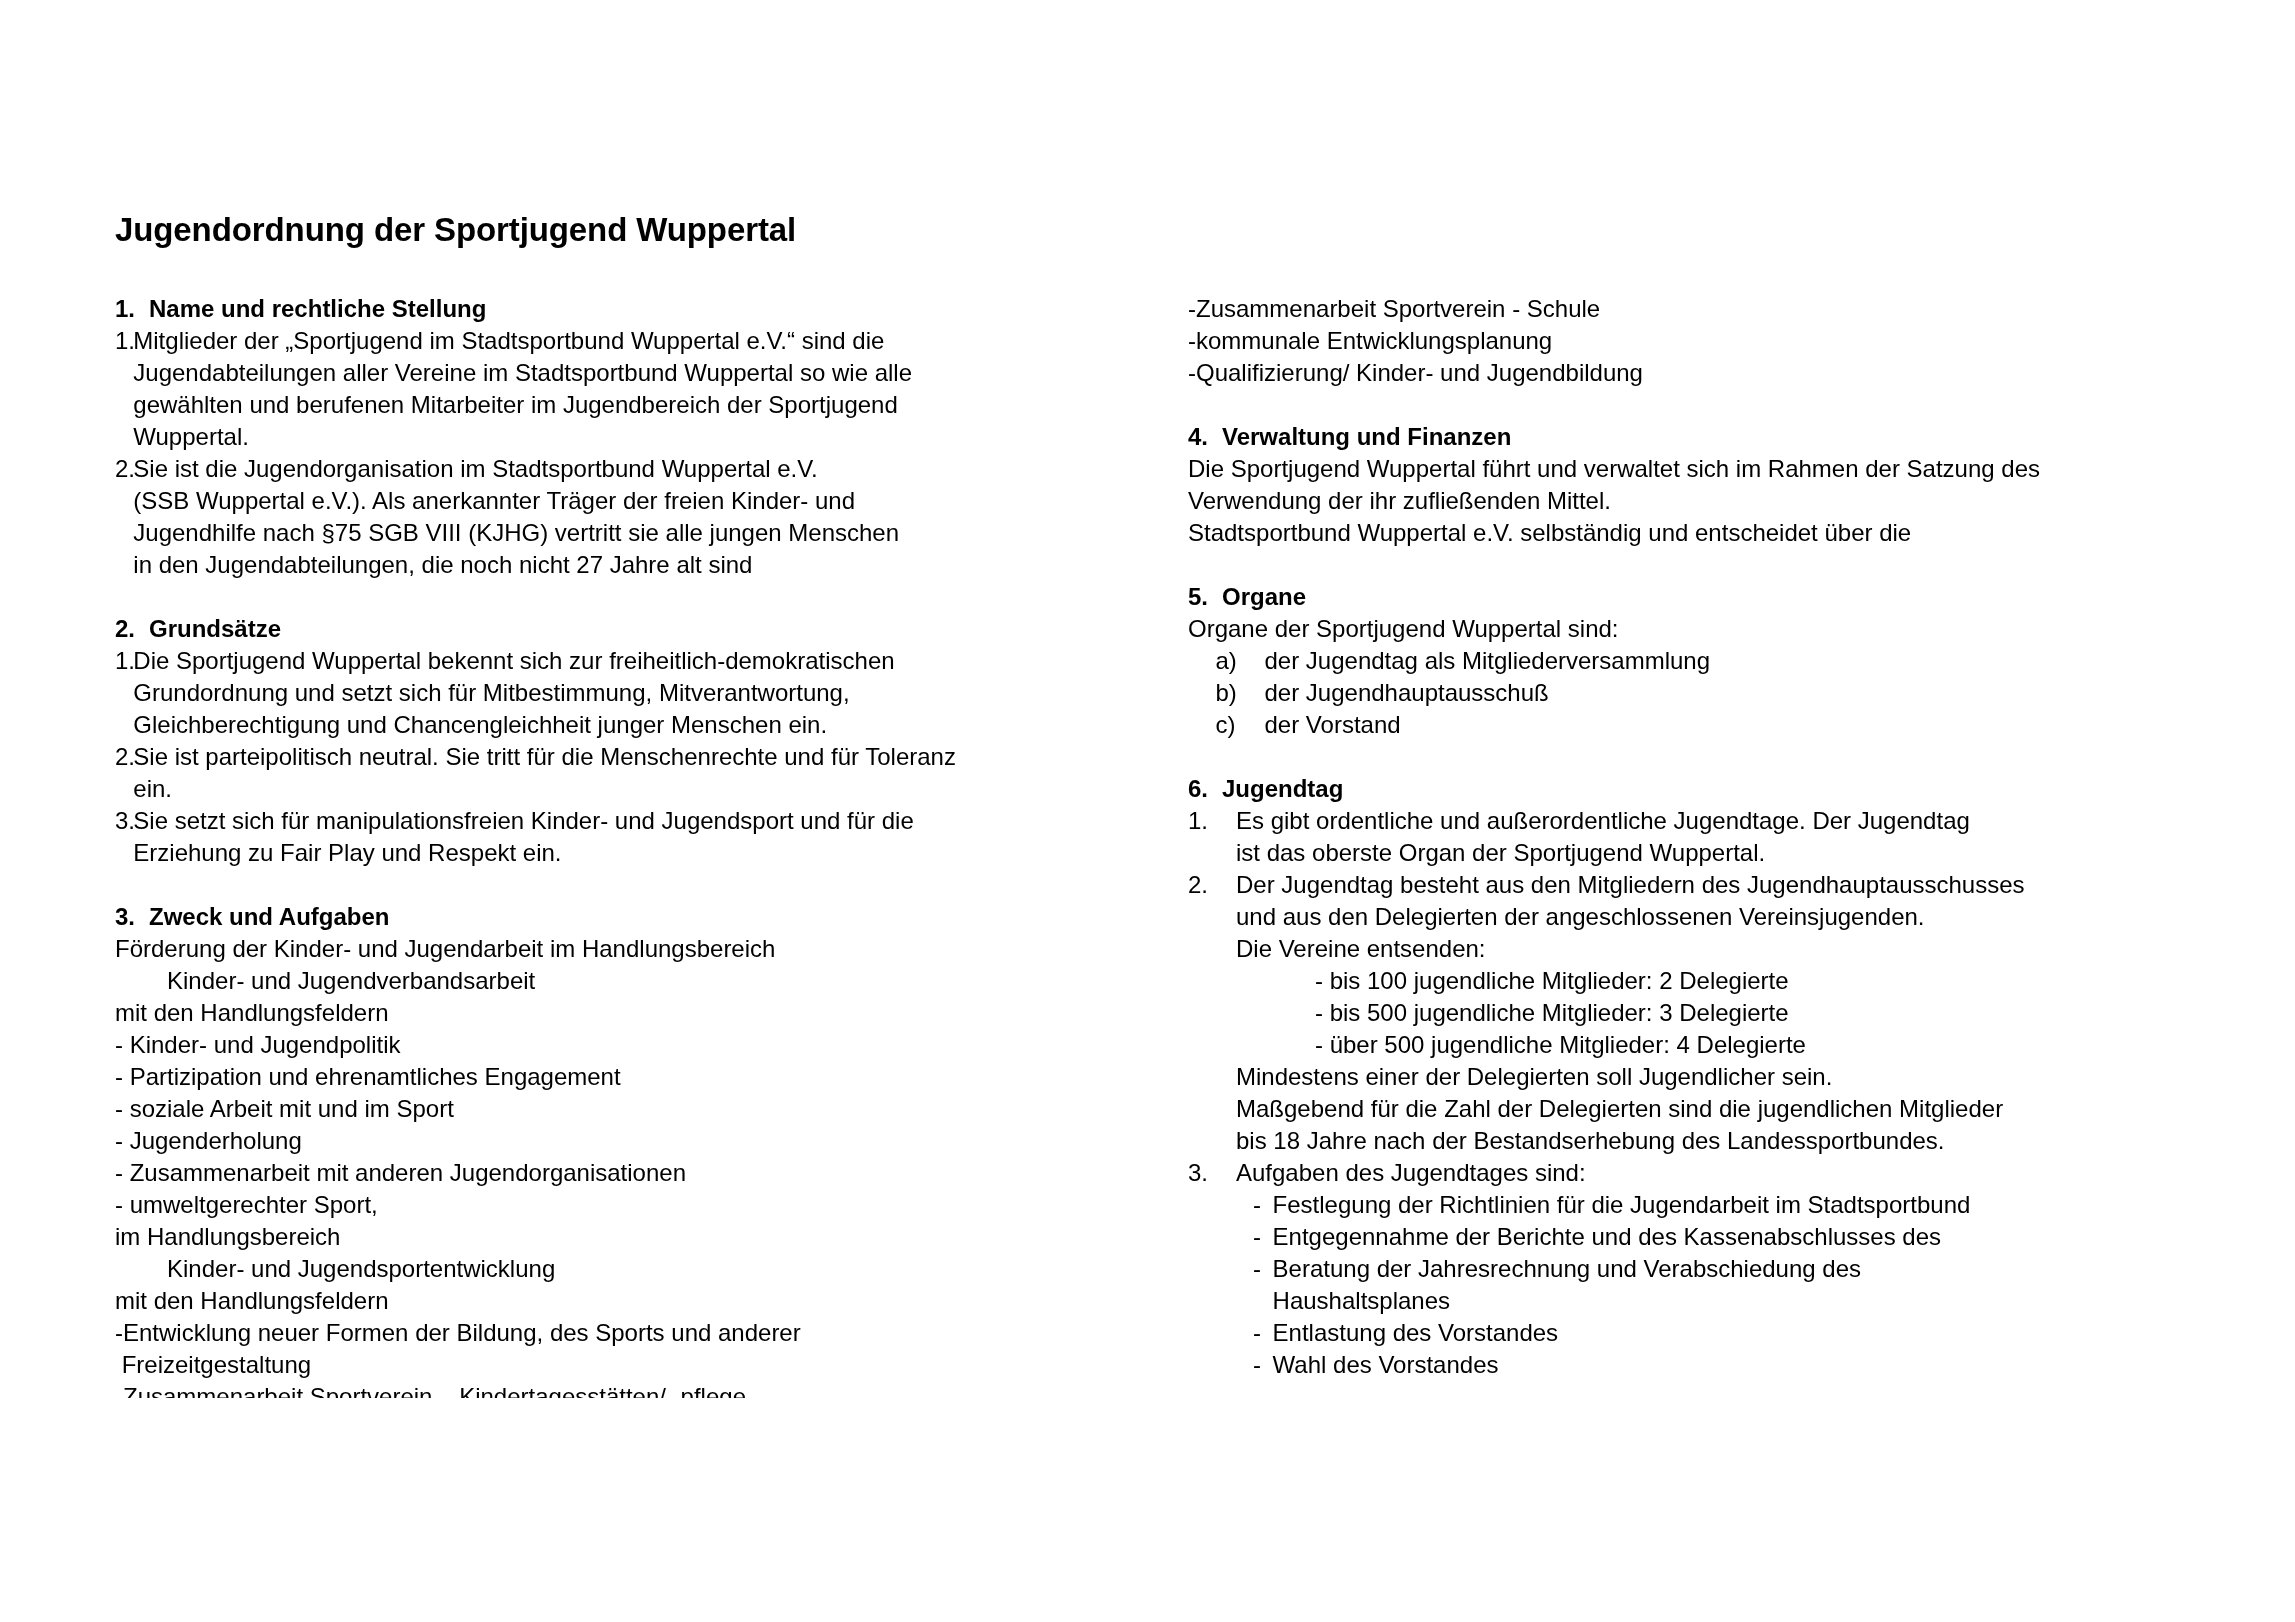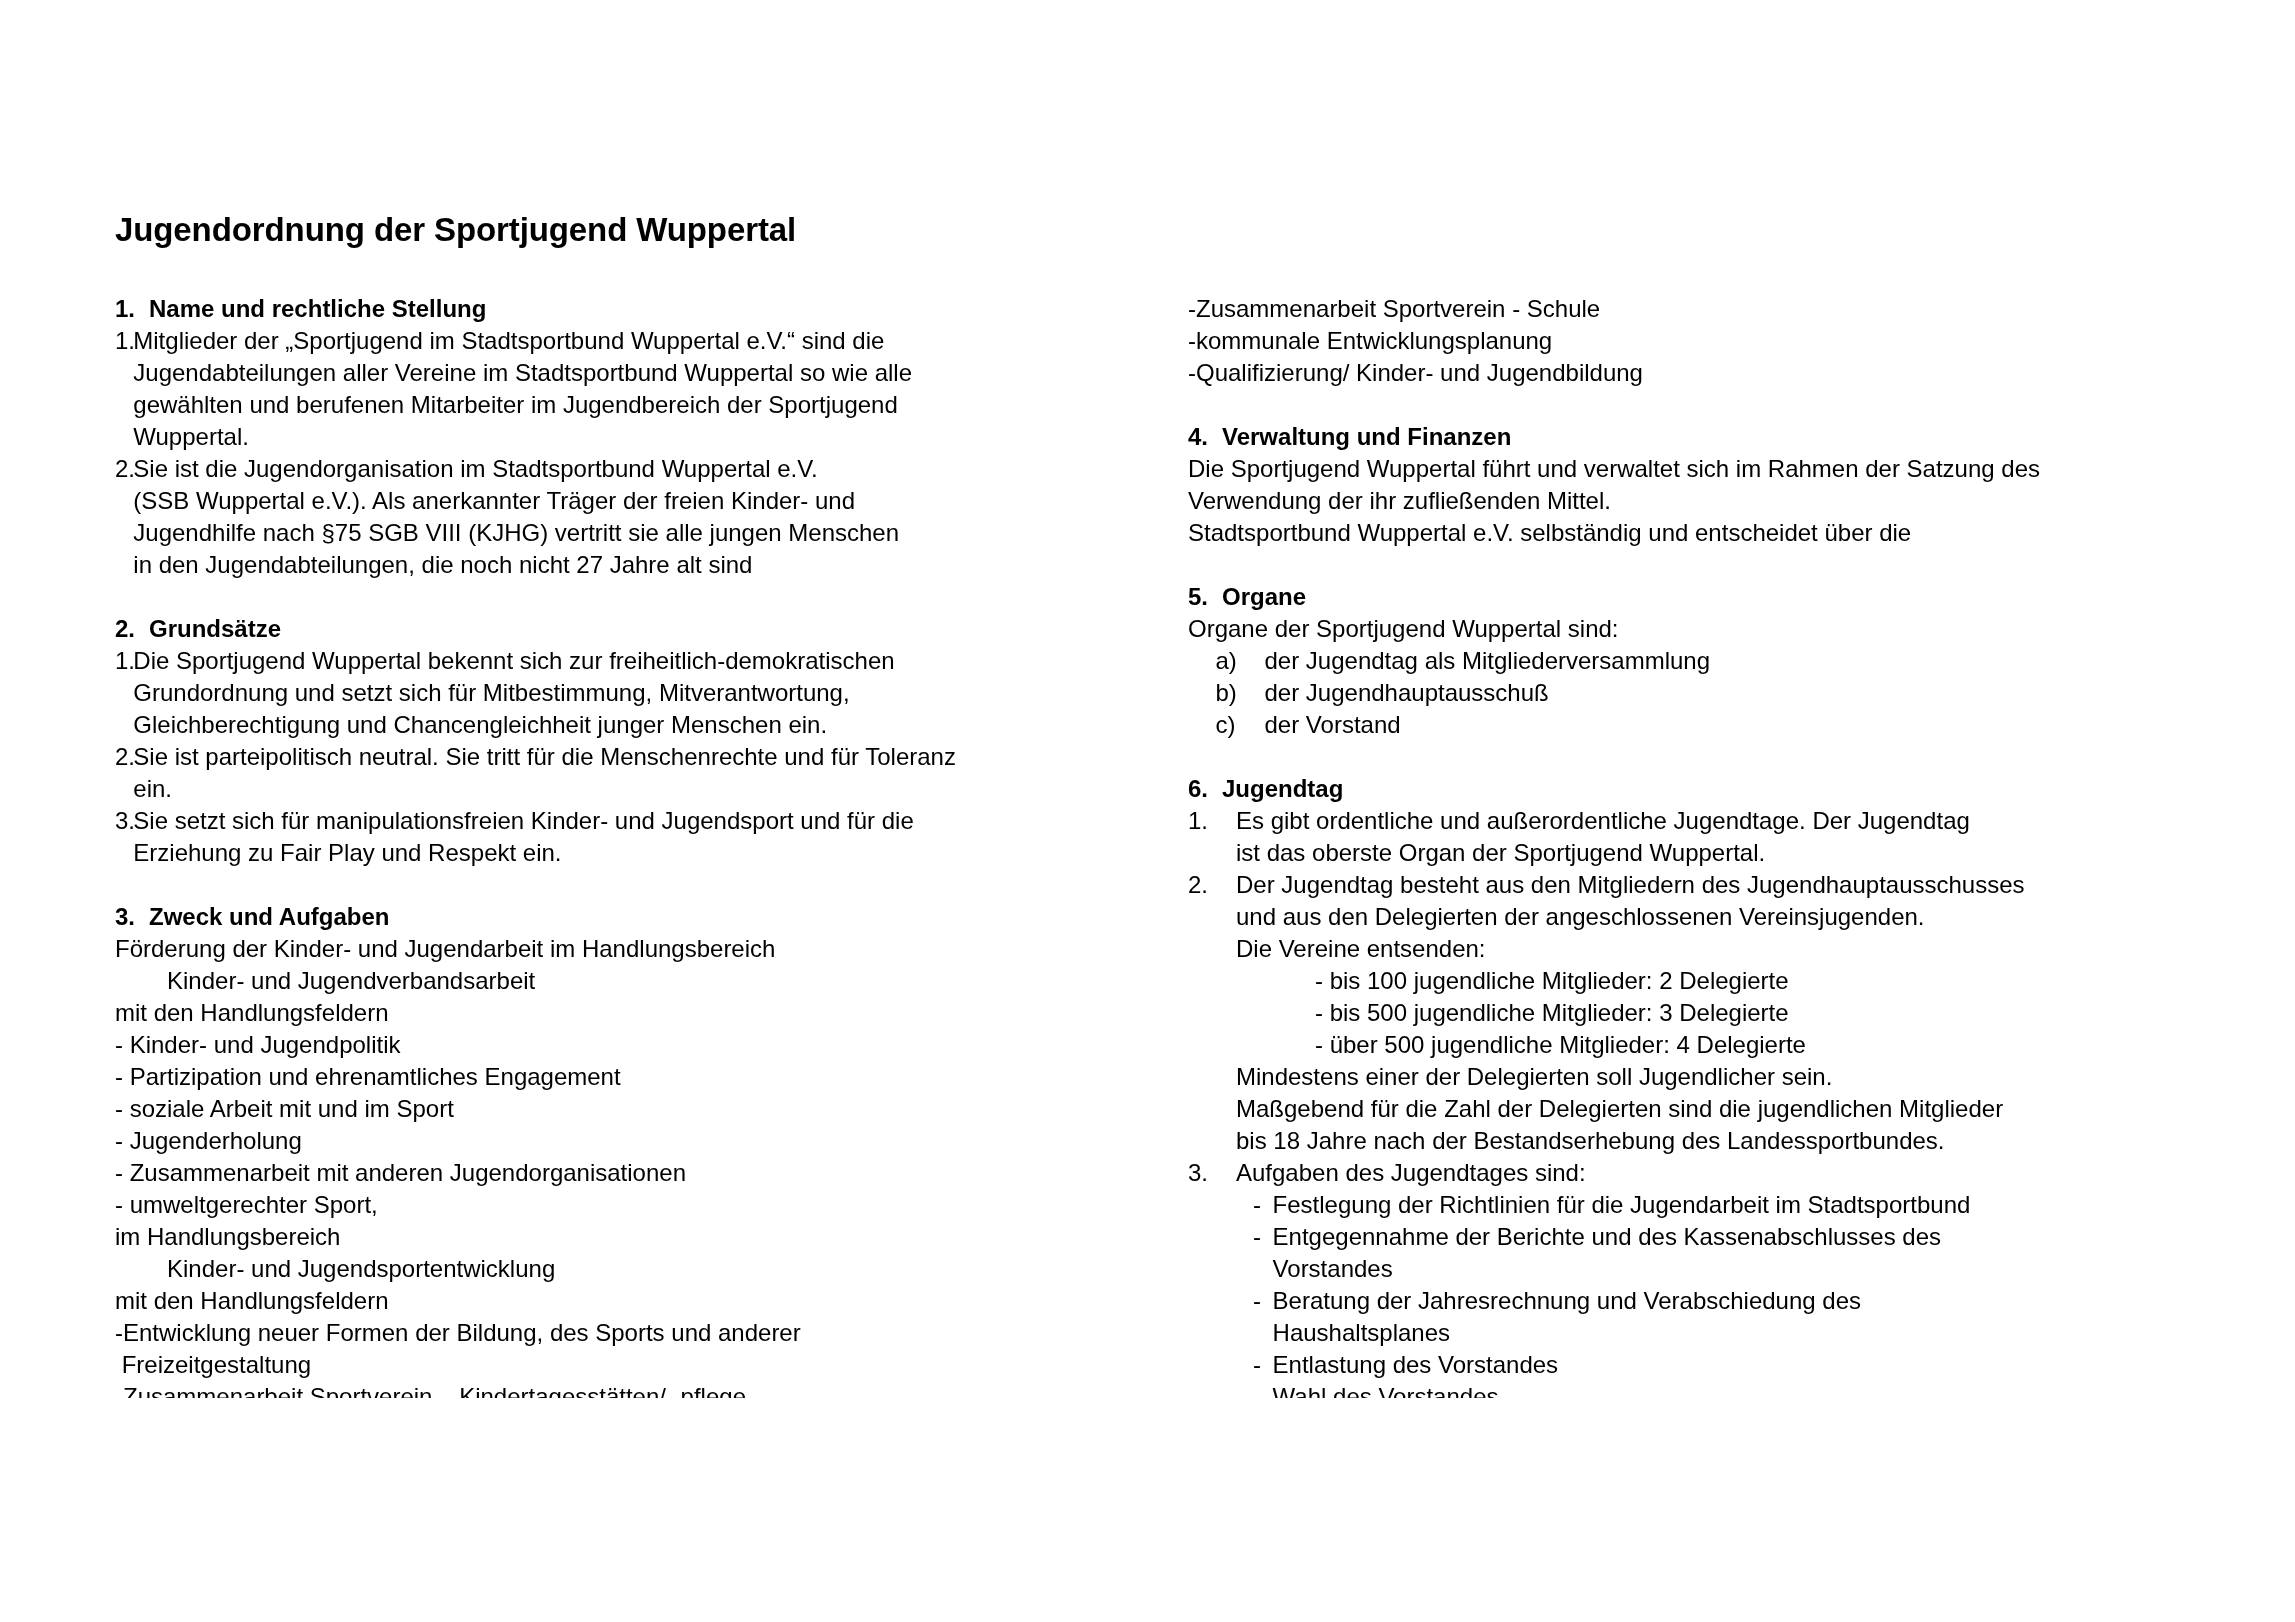--- a/index.html
+++ b/index.html
@@ -232,21 +232,20 @@
     <div class="hang dash3">
       <span class="mark">-</span>
       <span class="body">
         <div class="ln">Festlegung der Richtlinien für die Jugendarbeit im Stadtsportbund</div>
       </span>
     </div>
     <div class="hang dash3">
       <span class="mark">-</span>
       <span class="body">
         <div class="ln">Entgegennahme der Berichte und des Kassenabschlusses des</div>
-        <div class="ln">Vorstandes</div>
       </span>
     </div>
     <div class="hang dash3">
       <span class="mark">-</span>
       <span class="body">
         <div class="ln">Beratung der Jahresrechnung und Verabschiedung des</div>
         <div class="ln">Haushaltsplanes</div>
       </span>
     </div>
     <div class="hang dash3">

